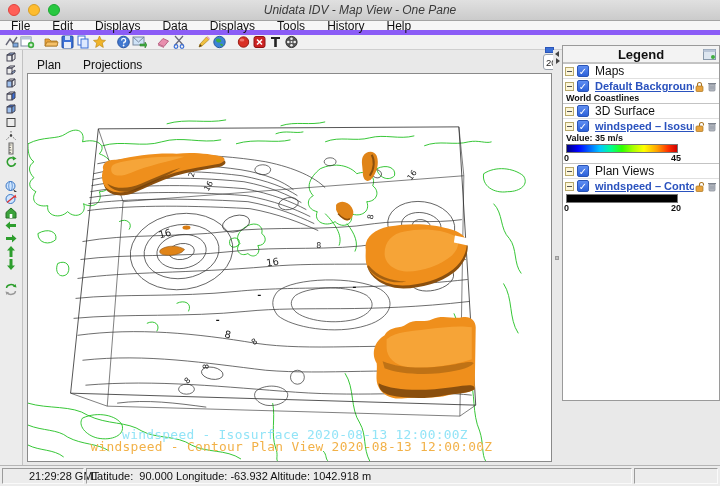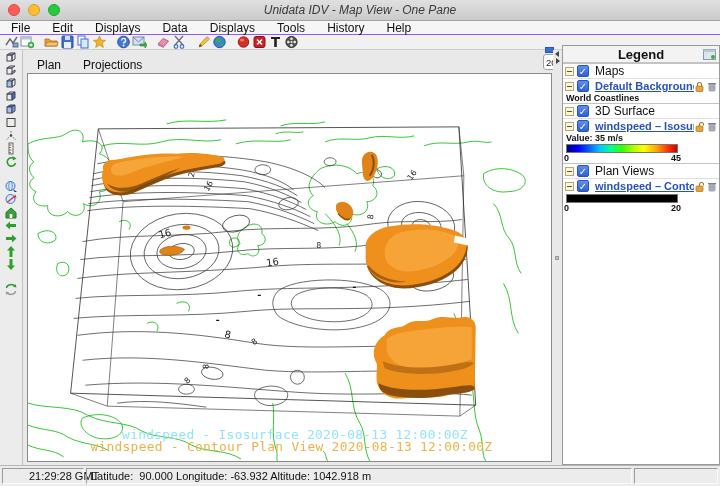--- a/index.html
+++ b/index.html
@@ -12,21 +12,21 @@
     display:flex; align-items:center; }
   .traffic { display:flex; gap:8px; margin-left:8px; }
   .tl { width:12px; height:12px; border-radius:50%; }
   .tl.red{ background:#ff5f57; border:1px solid #e0443e; }
   .tl.yel{ background:#febc2e; border:1px solid #d89e24; }
   .tl.grn{ background:#28c840; border:1px solid #1da832; }
   .title-text { position:absolute; left:0; right:0; text-align:center; font-size:12px; color:#3a3a3a;font-style:italic; }
 
   
   .menubar { position:absolute; left:0; top:21px; width:720px; height:14px; background:#f6f6f6;
-    border-bottom:1px solid #8b5cf6; display:flex; align-items:center; }
+    border-bottom:5px solid #8b5cf6; display:flex; align-items:center; }
   .menu-item { font-size:12px; color:#111; padding:0 11px; font-weight:500; }
 
   
   .toolbar { position:absolute; left:0; top:35px; width:720px; height:15px; background:#f1f1f1;
     border-bottom:1px solid #cfcfcf; display:flex; align-items:center; padding-left:4px; }
   .tb-icon { width:15px; height:14px; margin-right:1px; display:flex; align-items:center; justify-content:center; }
   .tb-gap { width:8px; }
 
   
   .content { position:absolute; left:0; top:50px; width:720px; height:415px; }
@@ -53,21 +53,21 @@
     border-radius:2px; display:flex; align-items:center; justify-content:center; }
 
   .map-canvas { position:absolute; left:4px; top:23px; width:525px; height:389px; background:#fff;
     border:1px solid #8a8a8a; }
 
   .splitter { position:absolute; left:553px; top:0; width:9px; height:415px; background:#e9e9e9; }
   .split-arrows { position:absolute; left:1px; top:0; }
   .split-grip { position:absolute; left:2px; top:206px; width:4px; height:4px; background:#bfbfbf; border:1px solid #9a9a9a; }
 
   
-  .legend { position:absolute; left:562px; top:-5px; width:158px; height:420px; background:#fff;
+  .legend { position:absolute; left:562px; top:-5px; width:158px; height:356px; background:#fff;
     border:1px solid #9a9a9a; }
   .legend-header { height:17px; background:#f3f3f3; border-bottom:1px solid #c4c4c4; position:relative;
     display:flex; align-items:center; justify-content:center; }
   .legend-title { font-size:13px; font-weight:bold; color:#111; }
   .legend-float { position:absolute; right:3px; top:3px; }
   .lg-row { display:flex; align-items:center; height:15px; padding-left:2px; }
   .lg-cat { border-top:1px solid #c3c3c3; }
   .lg-item { border-top:1px solid #e0e0e0; }
   .lg-cat-label { font-size:12px; color:#111; margin-left:6px; }
   .lg-link { font-size:11px; font-weight:bold; color:#2a52be; text-decoration:underline; margin-left:6px;

